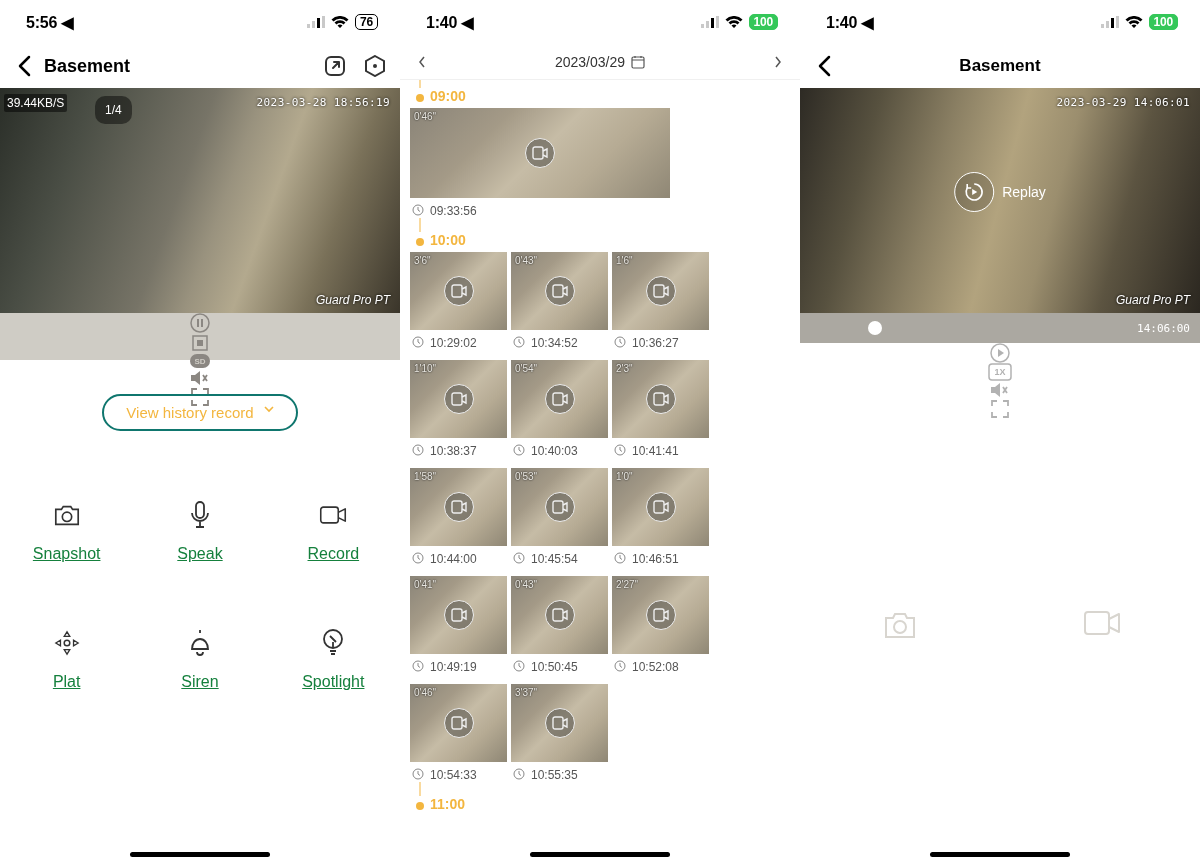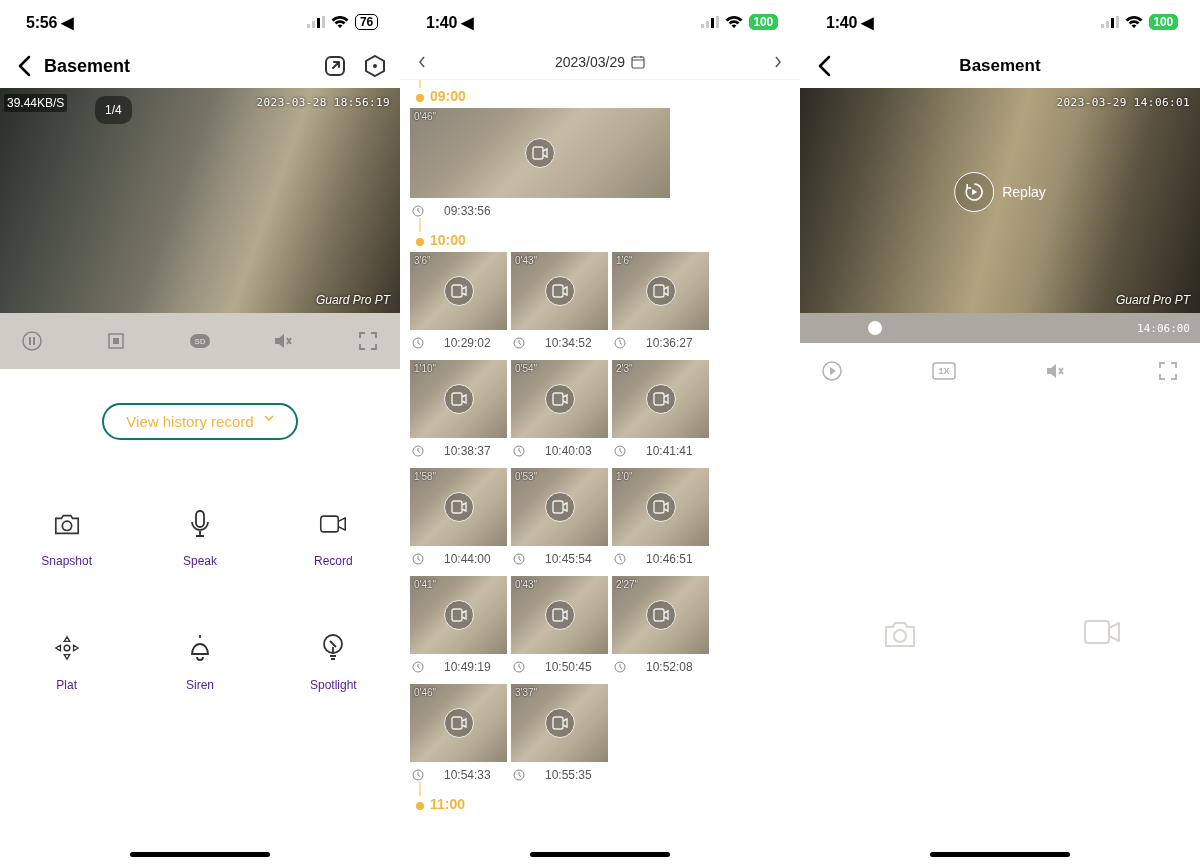--- a/index.html
+++ b/index.html
@@ -26,52 +26,52 @@
   .video { position:relative; width:100%; height:225px; background:linear-gradient(110deg,#2a2e28 0%,#4a4e45 20%,#777467 45%,#99927e 55%,#b3a98e 65%,#7a7159 80%,#3a352a 100%); overflow:hidden; }
   .video .kbps { position:absolute; top:6px; left:4px; color:#fff; font-size:12px; font-weight:500; background:rgba(0,0,0,0.5); padding:2px 3px; border-radius:2px; }
   .video .badge { position:absolute; top:8px; left:50%; transform:translateX(-105px); color:#fff; background:rgba(0,0,0,0.45); font-size:12px; padding:7px 10px; border-radius:10px; font-weight:500; }
   .video .ts { position:absolute; top:8px; right:10px; color:#fff; font-size:11px; font-family:monospace; letter-spacing:0.4px; text-shadow:0 0 3px #000; }
   .video .model { position:absolute; bottom:6px; right:10px; color:#fff; font-size:12px; font-style:italic; text-shadow:0 0 3px #000; }
   .video .replay-overlay { position:absolute; left:50%; top:46%; transform:translate(-50%,-50%); display:flex; align-items:center; gap:8px; }
   .replay-circle { width:40px; height:40px; border:1.5px solid #fff; border-radius:50%; display:flex; align-items:center; justify-content:center; color:#fff; background:rgba(0,0,0,0.15); }
   .replay-text { color:#fff; font-size:14px; }
 
   
-  .player-bar { height:56px; display:flex; align-items:center; justify-content:space-between; padding:0 20px; background:#cfccc5; color:#8b8782; }
+  .player-bar { height:47px; display:flex; align-items:center; justify-content:space-between; padding:0 20px; background:#cfccc5; color:#8b8782;flex-direction:column; }
   .player-bar .pbtn { width:24px; height:24px; display:flex; align-items:center; justify-content:center; }
 
   
   .view-history-wrap { padding:34px 0 0; display:flex; justify-content:center; }
   .view-history { border:2px solid #0f766e; color:#f3b63f; padding:8px 22px; border-radius:22px; font-size:15px; display:flex; align-items:flex-start; gap:10px; }
 
   
   .action-grid { display:grid; grid-template-columns:repeat(3,1fr); gap:0; padding:40px 0 0; }
   .action { display:flex; flex-direction:column; align-items:center; gap:16px; padding:30px 0 36px; }
   .action .ico { width:28px; height:28px; color:#3a3a3a; display:flex; align-items:center; justify-content:center; }
-  .action .lbl { font-size:12px; color:#4c1d95; }
+  .action .lbl { font-size:16px; color:#15803d;text-decoration:underline; }
 
   
   .home-ind { position:absolute; bottom:8px; left:50%; transform:translateX(-50%); width:140px; height:5px; background:#000; border-radius:3px; }
 
   
   .date-row { height:36px; display:flex; align-items:center; justify-content:space-between; padding:0 18px; font-size:14px; color:#333; border-bottom:1px solid #f0f0f0; }
   .date-row .date-center { display:flex; align-items:center; gap:6px; font-weight:500; }
   .timeline { display:flex; flex-direction:column; padding:0 0 0 10px; overflow:hidden; }
   .hour-label { color:#f3b63f; font-size:14px; font-weight:600; padding:8px 0 4px 20px; position:relative; }
   .hour-label::before { content:""; position:absolute; left:6px; top:14px; width:8px; height:8px; background:#f3b63f; border-radius:50%; }
   .hour-label::after { content:""; position:absolute; left:9px; top:-6px; width:2px; height:14px; background:#f3b63f; opacity:0.5; }
   .clip { width:97px; background:#fff; }
   .clip .thumb { width:97px; height:78px; position:relative; background:
      linear-gradient(135deg,#8a8478 0%,#a49a87 30%,#c6bca6 50%,#b6ab94 70%,#8f8775 100%);
      filter:blur(0.6px); display:flex; align-items:center; justify-content:center; overflow:hidden; }
   .clip .thumb.big { width:260px; height:90px; }
   .clip.big { width:260px; }
   .dur { position:absolute; top:3px; left:4px; color:#e8e6e0; font-size:10px; text-shadow:0 0 2px #000; }
   .play { width:30px; height:30px; border:1.5px solid #eee; border-radius:50%; display:flex; align-items:center; justify-content:center; color:#eee; background:rgba(80,78,72,0.55); }
-  .clip .meta { display:flex; align-items:center; gap:20px; font-size:12px; color:#555; padding:6px 2px; }
+  .clip .meta { display:flex; gap:6px; font-size:12px; color:#555; padding:6px 2px; }
   .clip .meta .clk { width:12px; height:12px; }
   .thumb-grid { display:flex; flex-wrap:wrap; gap:4px; padding-left:0; }
 
   
   .scrubber { height:30px; background:#aba8a1; display:flex; align-items:center; padding:0 10px; position:relative; color:#fff; font-size:11px; font-family:monospace; }
   .scrubber .t-left{ flex:0 0 auto;margin-top:48px; }
   .scrubber .t-right{ flex:0 0 auto; margin-left:auto; }
   .scrubber .knob { position:absolute; left:68px; top:50%; transform:translateY(-50%); width:14px; height:14px; background:#fff; border-radius:50%; }
   .player-bar.light { background:#fff; color:#b2b2b2; }
   .big-actions { display:flex; justify-content:space-around; padding-top:220px; color:#d8d5cf; }

